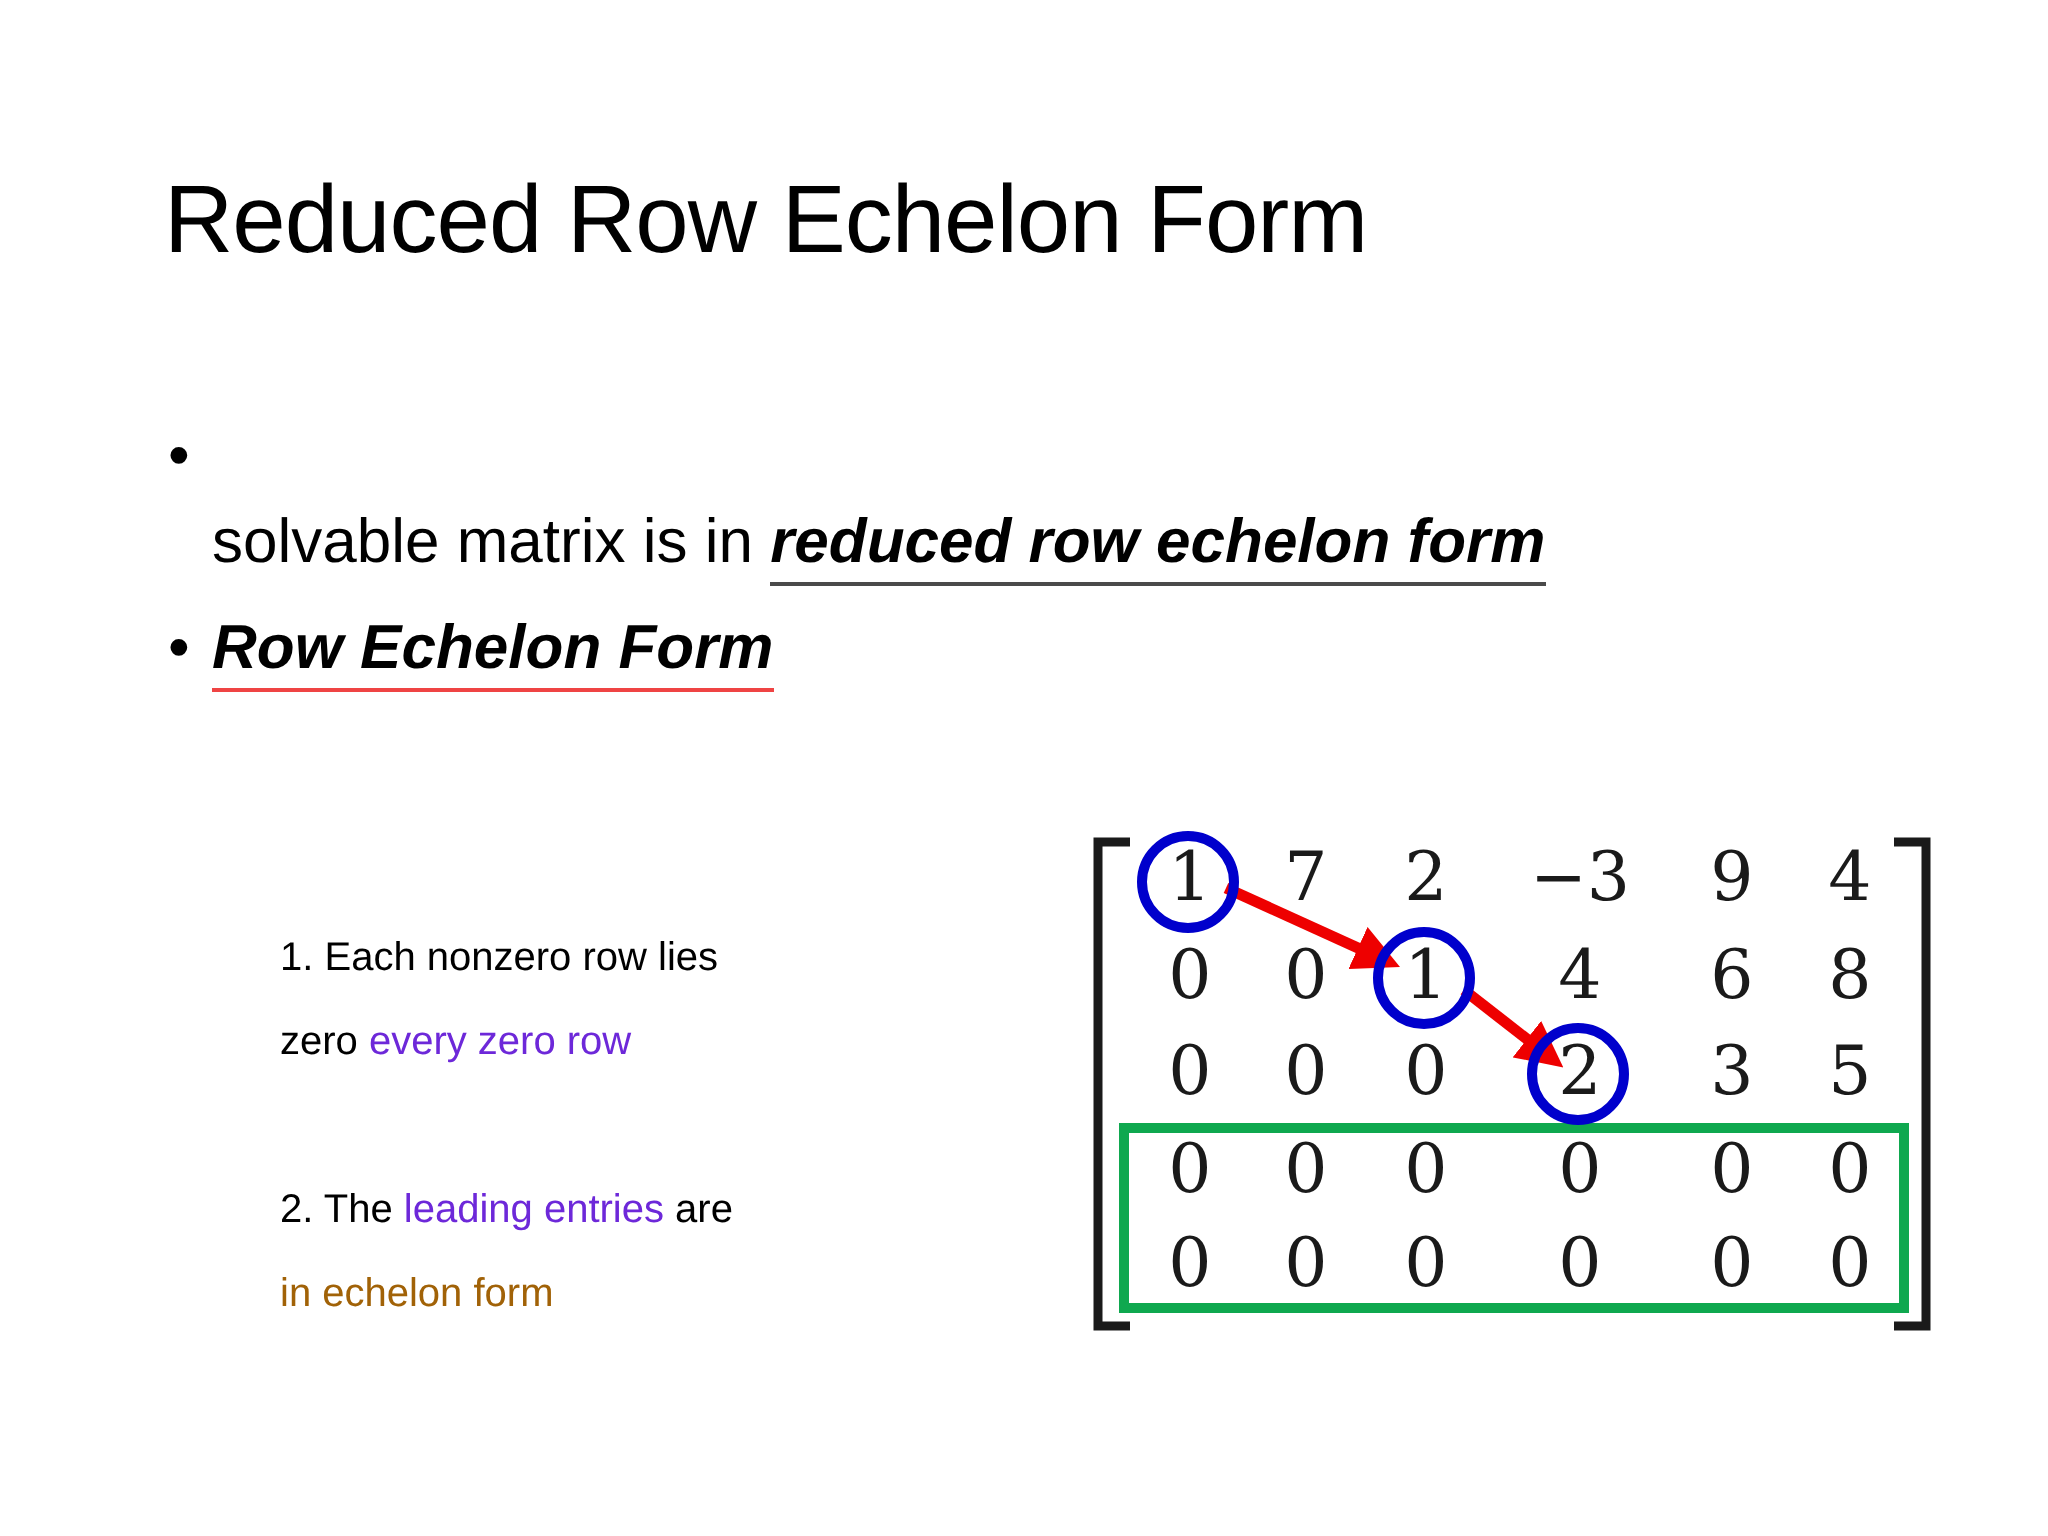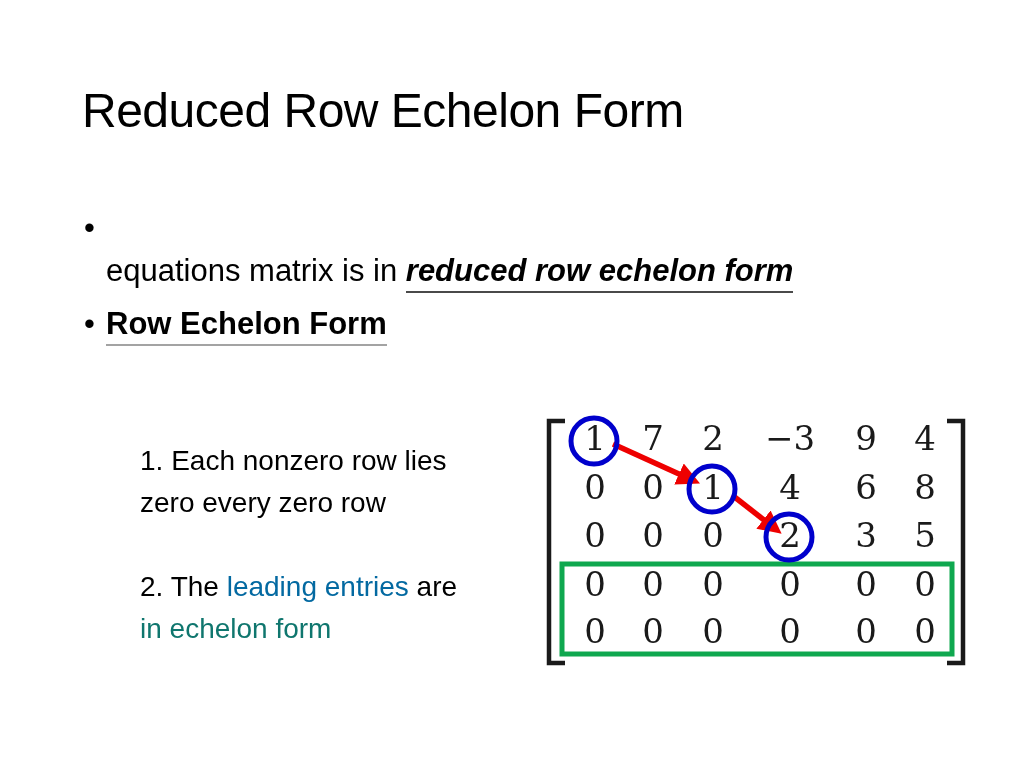--- a/index.html
+++ b/index.html
@@ -65,39 +65,40 @@
   .bullet-2 { margin-top: 10px; }
 
   .bi-underline {
     font-weight: bold;
     font-style: italic;
     border-bottom: 2px solid #4a4a4a;
     padding-bottom: 3px;
   }
   .bi-underline-dark {
     font-weight: bold;
-    border-bottom: 2px solid #a3a3a3;
+    font-style: italic;
+    border-bottom: 2px solid #ef4444;
     padding-bottom: 3px;
   }
 
   
   .rules {
     position: absolute;
     left: 140px;
-    top: 440px;
+    top: 458px;
     width: 370px;
-    font-size: 28px;
+    font-size: 20px;
     line-height: 42px;
     color: #000000;
   }
   .rule-block { margin-bottom: 42px; }
   .rule-block:last-child { margin-bottom: 0; }
-  .c-green { color: #000000; }
-  .c-blue  { color: #0369a1; }
-  .c-red   { color: #0f766e; }
+  .c-green { color: #6d28d9; }
+  .c-blue  { color: #6d28d9; }
+  .c-red   { color: #a16207; }
 
   
   .matrix-figure {
     position: absolute;
     left: 540px;
     top: 405px;
     width: 440px;
     height: 275px;
   }
   .matrix-svg {
@@ -119,21 +120,21 @@
 
 <div id="slide">
 
   <div class="slide-title">Reduced Row Echelon Form</div>
 
   <div class="bullets">
 
     <div class="bullet-row bullet-1">
       <span class="dot">•</span>
       <br>
-      <span>equations matrix is in </span><span class="bi-underline">reduced row echelon form</span>
+      <span>solvable matrix is in </span><span class="bi-underline">reduced row echelon form</span>
     </div>
 
     <div class="bullet-row bullet-2">
       <span class="dot">•</span>
       <span class="bi-underline-dark">Row Echelon Form</span>
     </div>
 
   </div>
 
   <div class="rules">

